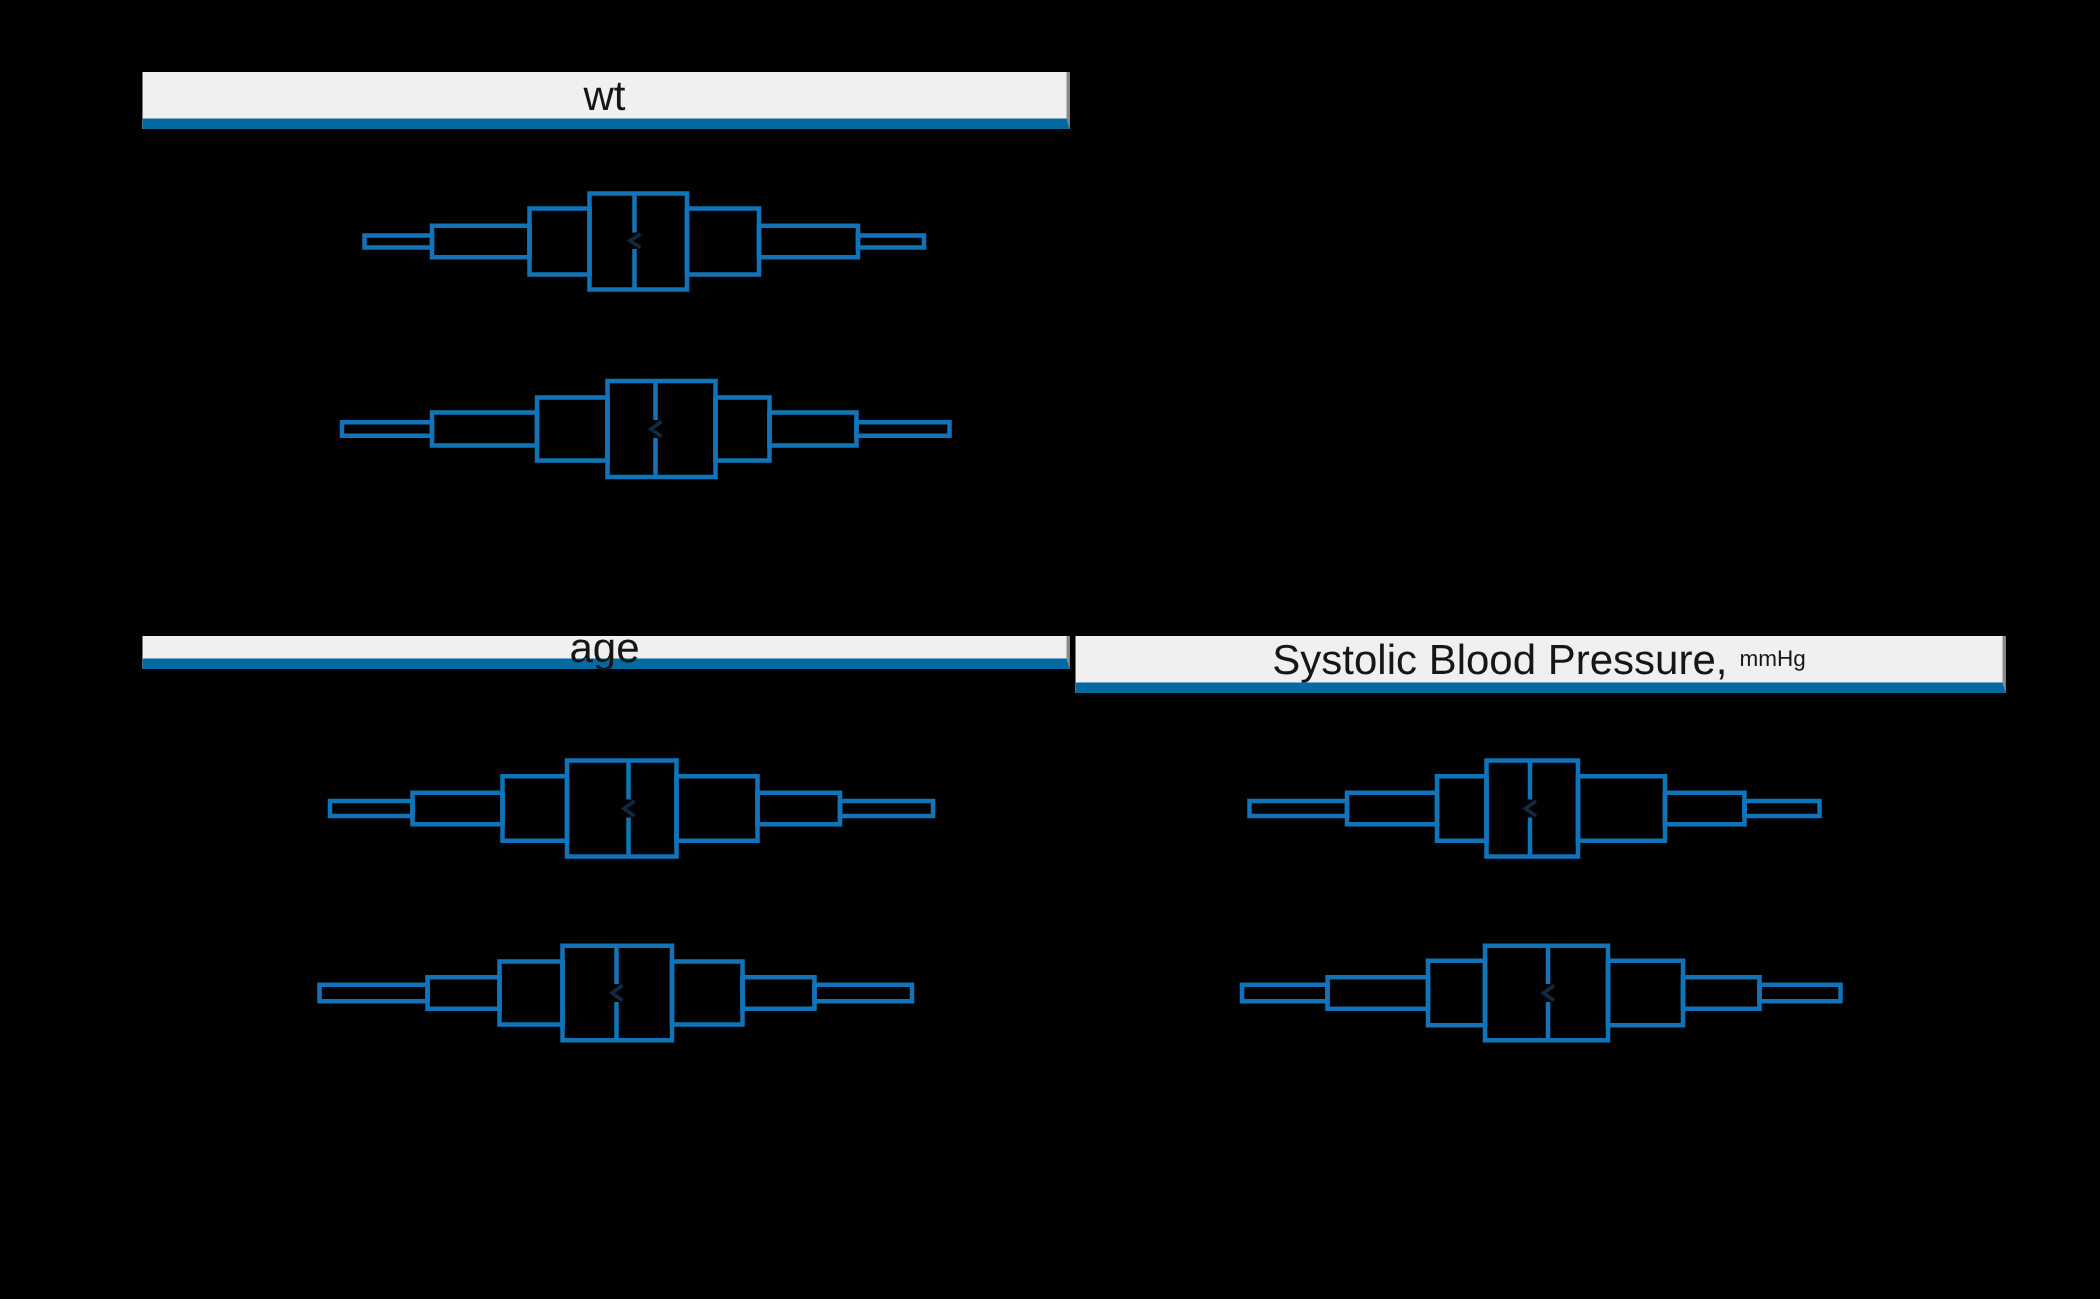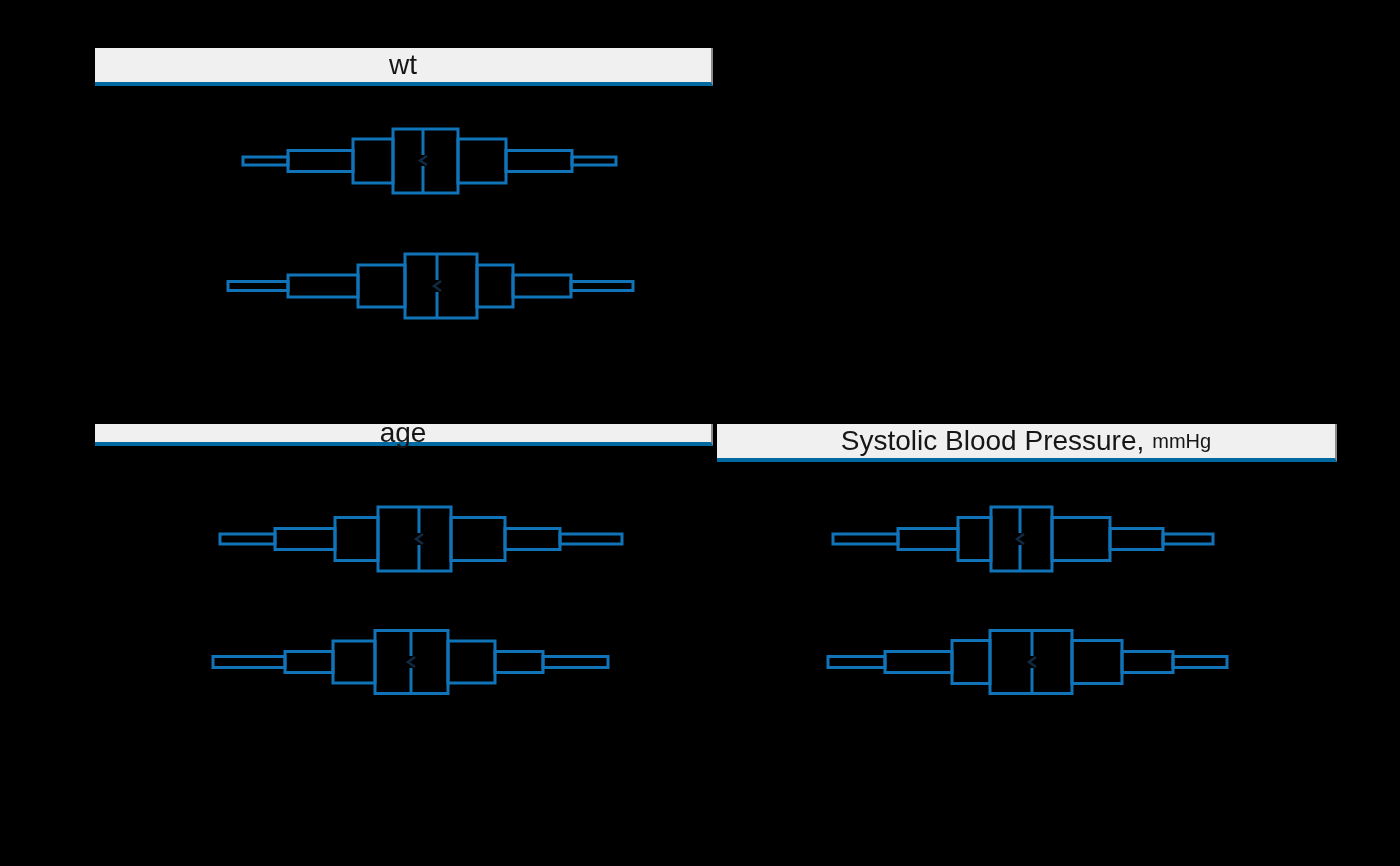--- a/index.html
+++ b/index.html
@@ -16,37 +16,37 @@
   .figure {
     position: relative;
     width: 1400px;
     height: 866px;
     background: #000000;
   }
   .strip {
     position: absolute;
     background: #f0f0f0;
     border-right: 2px solid #8a8a8a;
-    border-bottom: 4px solid #0369a1;
+    border-bottom: 7px solid #0369a1;
     box-sizing: border-box;
     display: flex;
     align-items: center;
     justify-content: center;
     color: #161616;
   }
   .strip-wt  { left: 95px;  top: 48px;  width: 618px; height: 38px; }
   .strip-age { left: 95px;  top: 424px; width: 618px; height: 22px; }
   .strip-sbp { left: 717px; top: 424px; width: 620px; height: 38px; }
   .strip-label {
     font-size: 28px;
     line-height: 1;
     white-space: pre;
   }
   .strip-unit {
-    font-size: 20px;
+    font-size: 15px;
     line-height: 1;
     margin-left: 8px;
     white-space: pre;
   }
   #chart {
     position: absolute;
     left: 0;
     top: 0;
   }
 </style>

